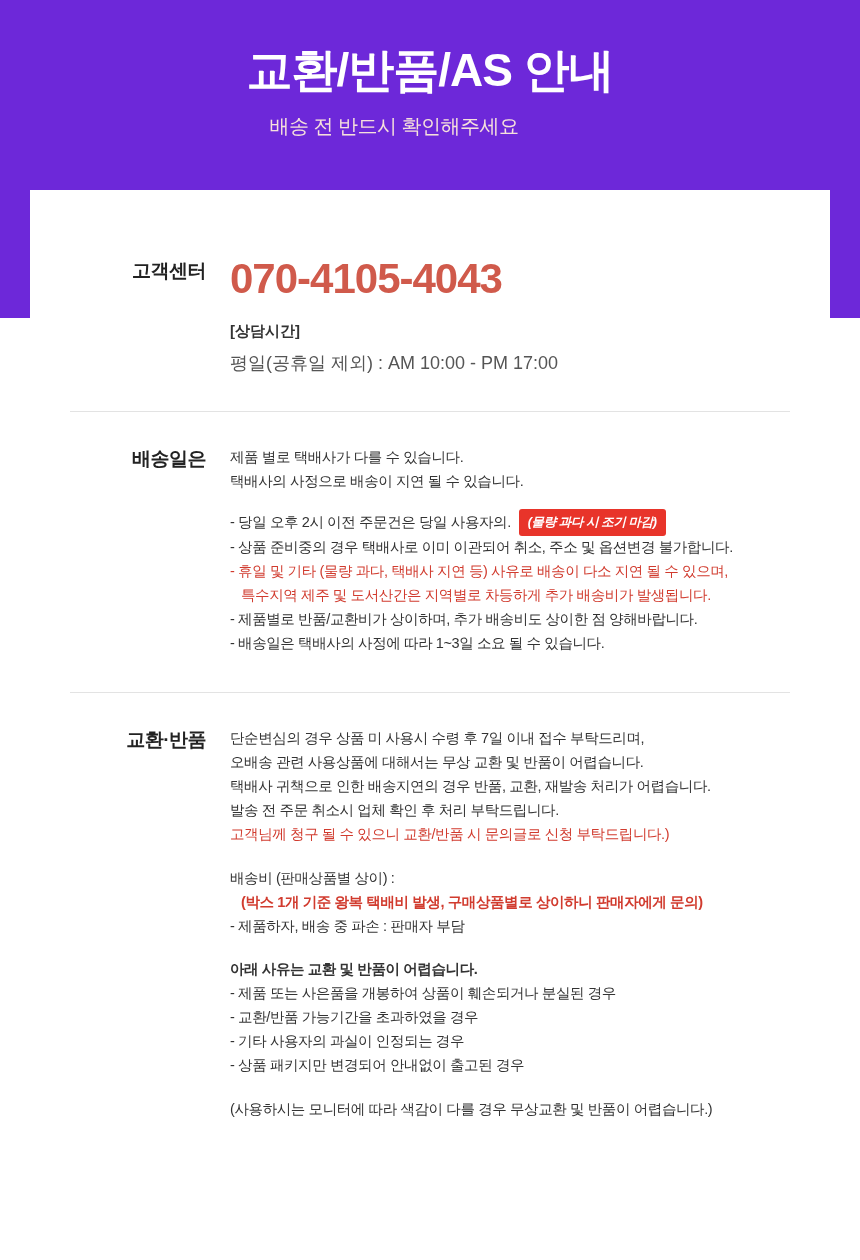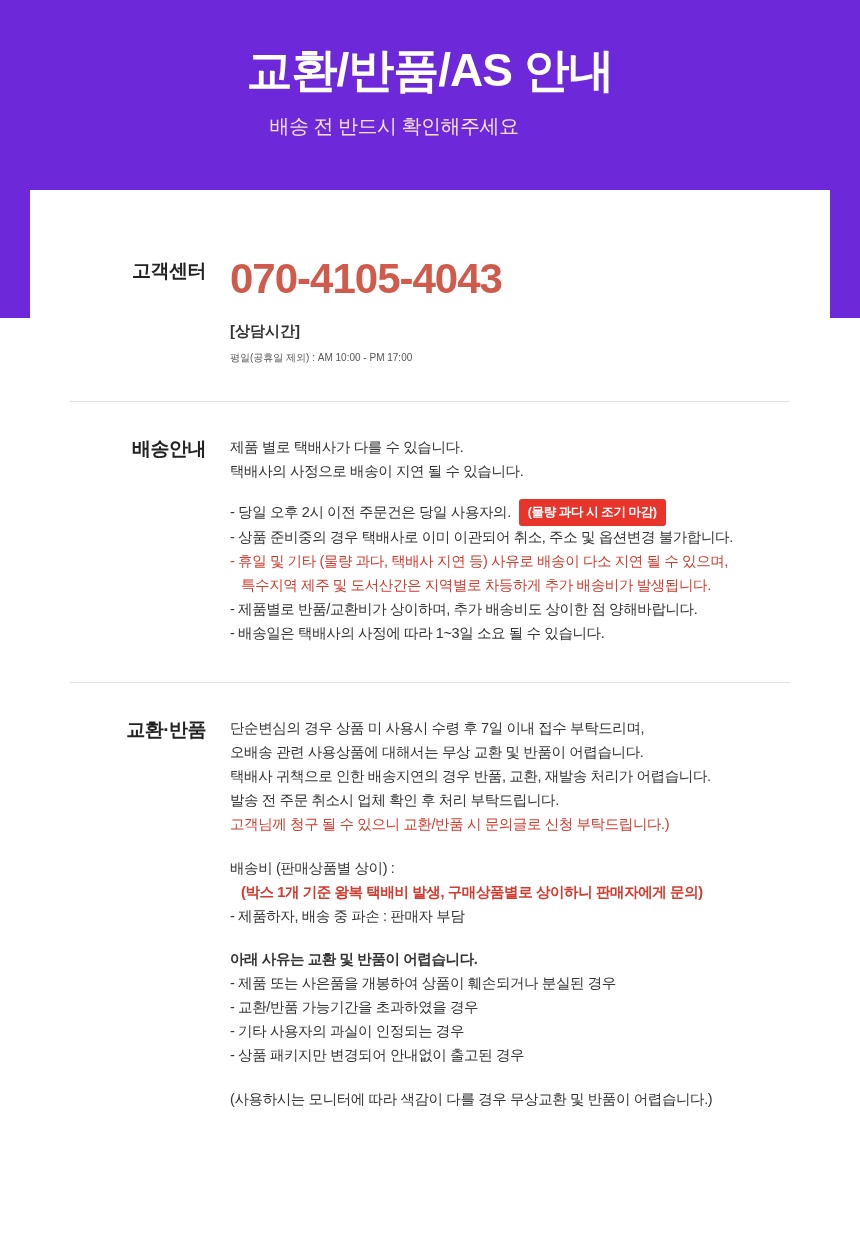--- a/index.html
+++ b/index.html
@@ -82,21 +82,21 @@
     line-height: 1;
     margin-bottom: 22px;
   }
   .cs-hours-title {
     font-size: 15px;
     font-weight: bold;
     color: #333333;
     margin-bottom: 10px;
   }
   .cs-hours {
-    font-size: 10px;
+    font-size: 18px;
     color: #555555;
   }
   .divider {
     height: 1px;
     background: #e3e3e3;
     margin: 36px 40px 0 40px;
   }
   
   #sec-delivery { padding-top: 34px; }
   .line {
@@ -112,20 +112,21 @@
     display: inline-block;
     background: #e8342a;
     color: #ffffff;
     font-size: 12.5px;
     font-weight: bold;
     padding: 3px 9px 4px 9px;
     border-radius: 3px;
     margin-left: 8px;
     vertical-align: 1px;
     letter-spacing: -0.4px;
+    font-style: italic;
   }
   
   #sec-exchange { padding-top: 34px; }
   .spacer-md { height: 20px; }
   .bold { font-weight: bold; }
   .red { color: #d13b2e; }
 </style>
 </head>
 <body>
 
@@ -143,21 +144,21 @@
       <div class="sec-body">
         <div class="cs-phone">070-4105-4043</div>
         <div class="cs-hours-title">[상담시간]</div>
         <div class="cs-hours">평일(공휴일 제외) : AM 10:00 - PM 17:00</div>
       </div>
     </div>
 
     <div class="divider"></div>
 
     <div class="section" id="sec-delivery">
-      <div class="sec-label">배송안내</div>
+      <div class="sec-label">배송일은</div>
       <div class="sec-body">
         <div class="line">제품 별로 택배사가 다를 수 있습니다.</div>
         <div class="line">택배사의 사정으로 배송이 지연 될 수 있습니다.</div>
         <div class="gap"></div>
         <div class="line">
           <span>- 당일 오후 2시 이전 주문건은 당일 사용자의.</span><span class="badge">(물량 과다 시 조기 마감)</span>
         </div>
         <div class="line">- 상품 준비중의 경우 택배사로 이미 이관되어 취소, 주소 및 옵션변경 불가합니다.</div>
         <div class="line red">- 휴일 및 기타 (물량 과다, 택배사 지연 등) 사유로 배송이 다소 지연 될 수 있으며,</div>
         <div class="line red indent">특수지역 제주 및 도서산간은 지역별로 차등하게 추가 배송비가 발생됩니다.</div>

